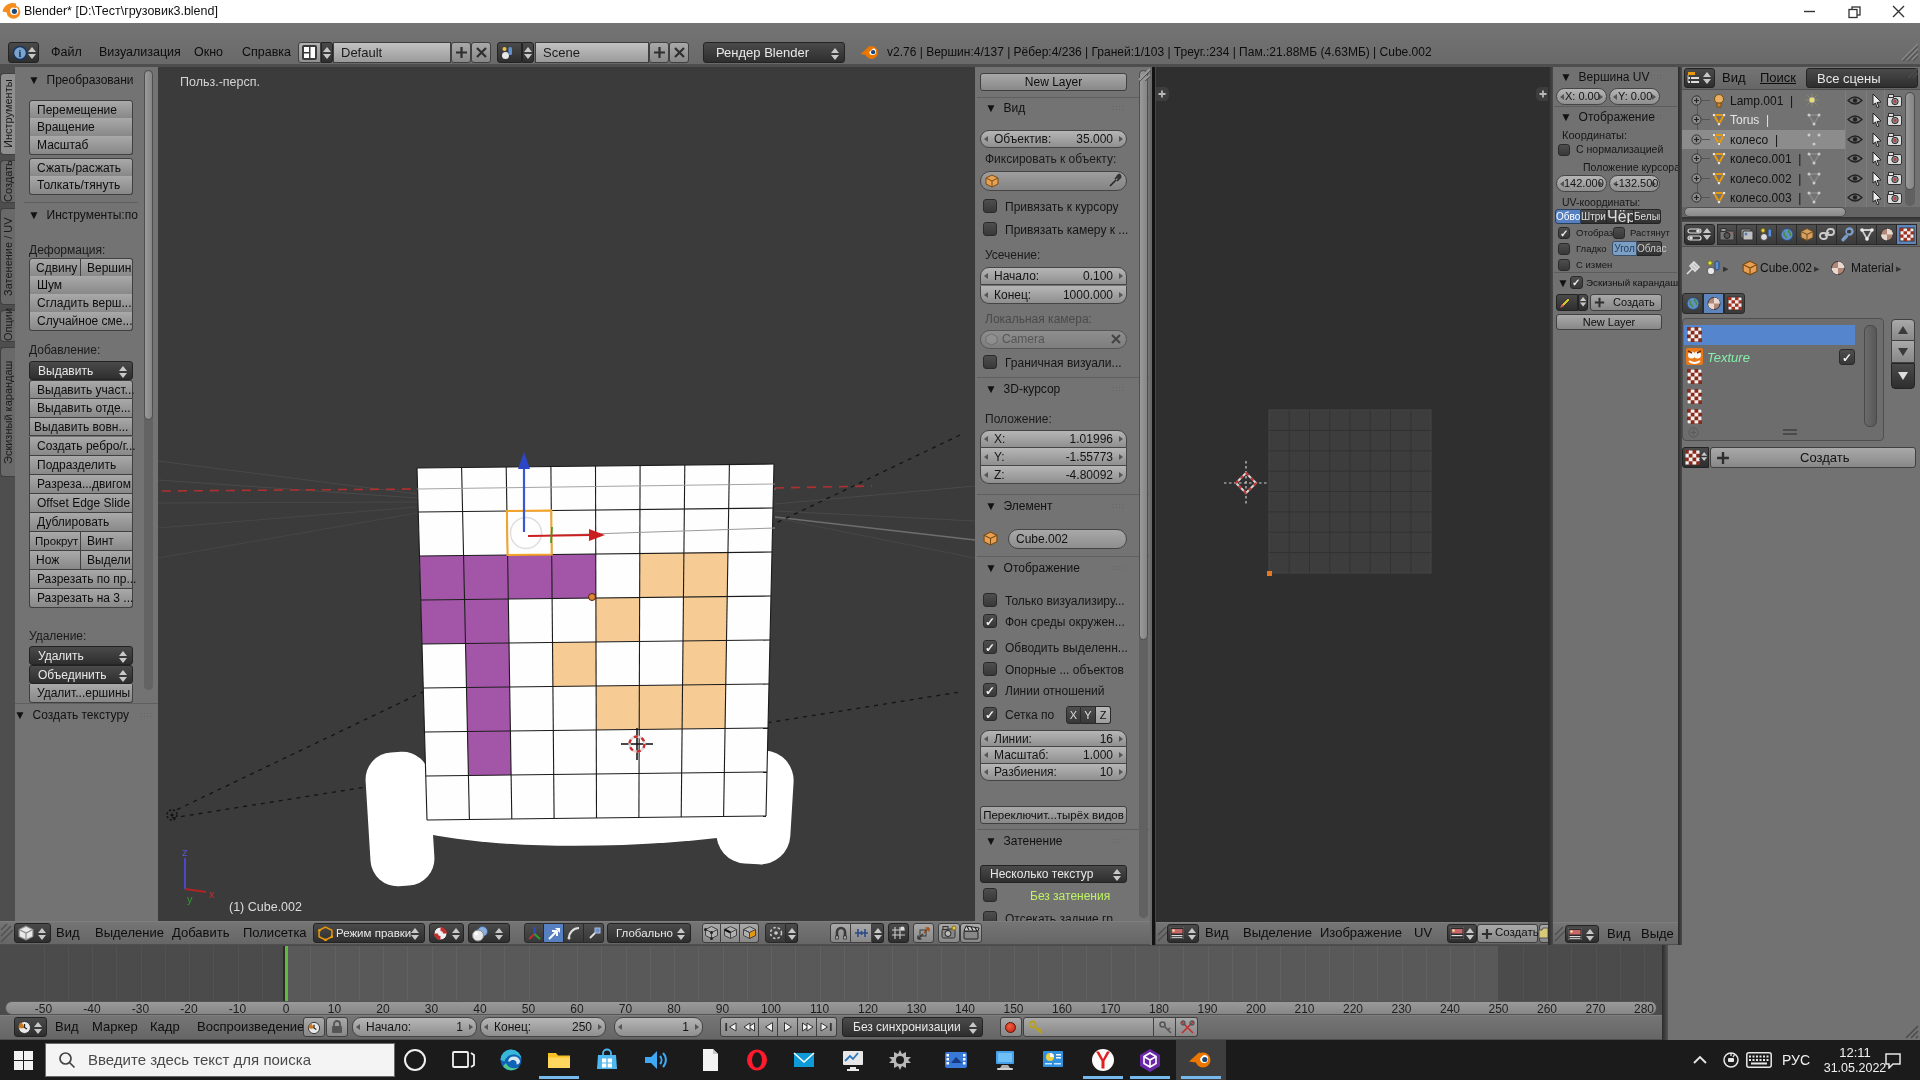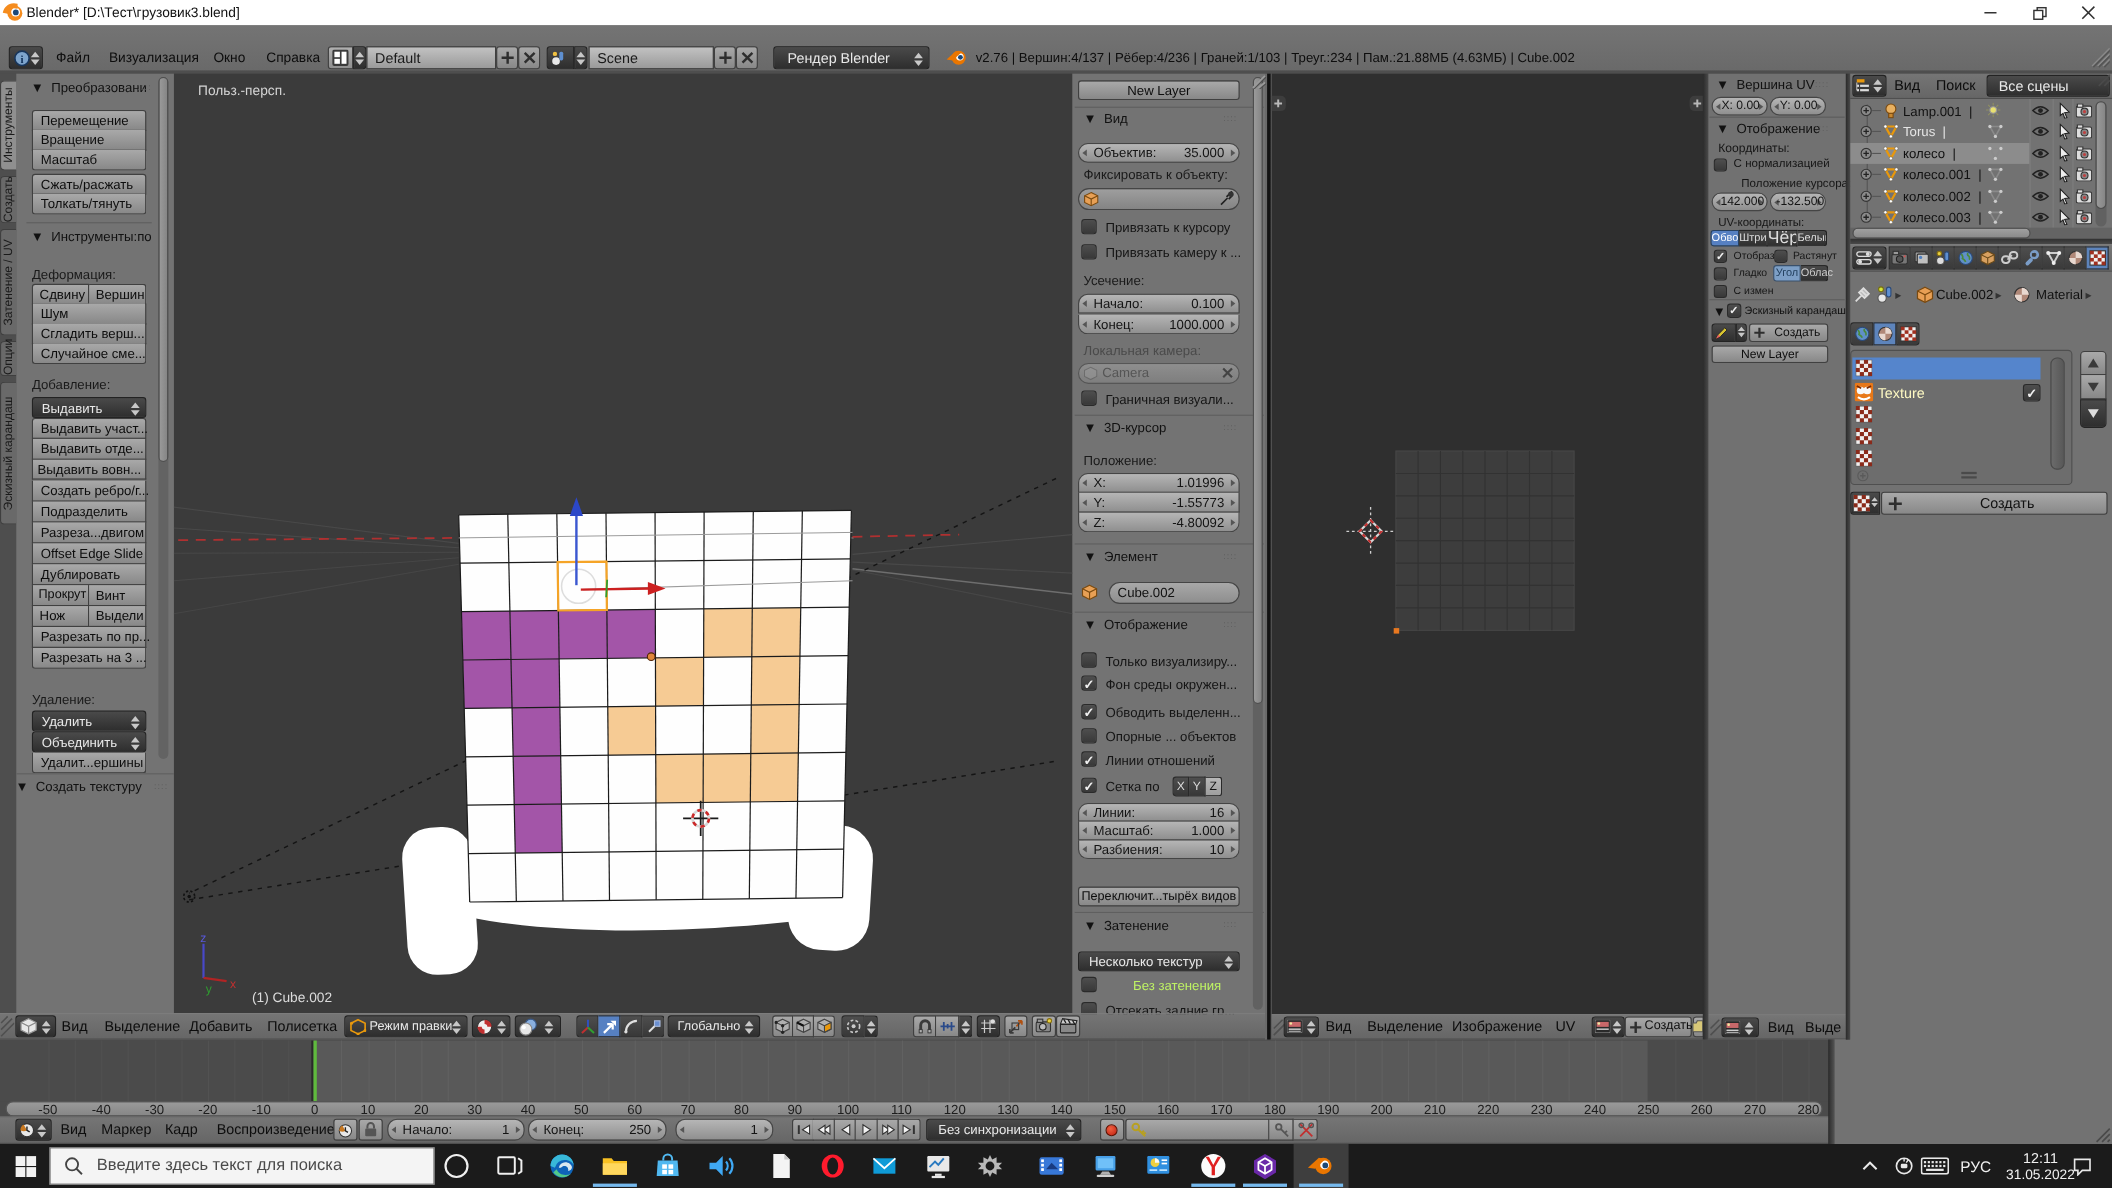--- a/index.html
+++ b/index.html
@@ -471,21 +471,21 @@
 <svg class="abs" style="left:1687px;top:71px" width="16" height="14" viewBox="0 0 16 14">
     <rect x="1" y="1" width="7" height="3" fill="#e8980c"></rect>
     <rect x="1" y="6" width="2" height="2" fill="#ddd"></rect>
     <rect x="4" y="6" width="8" height="2" fill="#ddd"></rect>
     <rect x="1" y="10" width="2" height="2" fill="#ddd"></rect>
     <rect x="4" y="10" width="8" height="2" fill="#ddd"></rect>
     <line x1="1" y1="4" x2="1" y2="11" stroke="#bbb"></line>
   </svg>
 <span class="updn" style="left:1703px;top:72px"></span>
 <div class="abs" style="left:1722px;top:70px;font-size:13px;color:#0d0d0d;white-space:nowrap;">Вид</div>
-<div class="abs" style="left:1760px;top:70px;font-size:13px;color:#0d0d0d;white-space:nowrap;">Поиск</div>
+<div class="abs" style="left:1760px;top:70px;font-size:13px;color:#0d0d0d;white-space:nowrap;text-decoration:underline;">Поиск</div>
 <div class="abs dark" style="left:1806px;top:68px;width:112px;height:20px;padding-left:10px;font-size:13px;">Все сцены</div>
 <svg class="abs" style="left:1906px;top:66px" width="14" height="14">
     <path d="M2,12 L12,2 M7,12 L12,7" stroke="#4a4a4a" stroke-width="1.5"></path>
   </svg>
 <div class="abs" style="left:1697px;top:95px;width:1px;height:105px;background:#555"></div>
 <svg class="abs" style="left:1691px;top:95px" width="11" height="11" viewBox="0 0 11 11">
     <circle cx="5.5" cy="5.5" r="4.6" fill="#8a8a8a" stroke="#333"></circle>
     <path d="M5.5,3 V8 M3,5.5 H8" stroke="#222" stroke-width="1.2"></path>
   </svg>
 <div class="abs" style="left:1702px;top:100px;width:8px;height:1px;background:#555"></div>
@@ -824,21 +824,21 @@
       <rect x="11.25" y="11.25" width="3.75" height="3.75"></rect>
     </g>
   </svg>
 <svg class="abs" style="left:1686px;top:348px" width="17" height="17" viewBox="0 0 17 17">
     <rect width="17" height="17" rx="2" fill="#e87818"></rect>
     <circle cx="5.5" cy="7" r="3.5" fill="#f8f8f8"></circle>
     <circle cx="11.5" cy="7" r="3.5" fill="#f8f8f8"></circle>
     <path d="M3,13 Q8.5,17 14,13" stroke="#fff" stroke-width="2" fill="none"></path>
     <path d="M2,3 L6,5 M15,3 L11,5" stroke="#7a2a00" stroke-width="1.5"></path>
   </svg>
-<div class="abs" style="left:1707px;top:350px;font-size:13px;color:#fef9c3;white-space:nowrap;">Texture</div>
+<div class="abs" style="left:1707px;top:350px;font-size:13px;color:#86efac;white-space:nowrap;font-style:italic;">Texture</div>
 <div class="abs" style="left:1839px;top:349px;width:16px;height:16px;background:linear-gradient(#4e4e4e,#383838);border:1px solid #2a2a2a;border-radius:3px"></div>
 <div class="chk" style="left:1842px;top:352px">✓</div>
 <svg class="abs" style="left:1687px;top:369px" width="15" height="15" viewBox="0 0 15 15">
     <rect x="0" y="0" width="15" height="15" fill="#f0f0f0" stroke="#444"></rect>
     <g fill="#8a2a1a">
       <rect x="0" y="0" width="3.75" height="3.75"></rect>
       <rect x="7.5" y="0" width="3.75" height="3.75"></rect>
       <rect x="3.75" y="3.75" width="3.75" height="3.75"></rect>
       <rect x="11.25" y="3.75" width="3.75" height="3.75"></rect>
       <rect x="0" y="7.5" width="3.75" height="3.75"></rect>

